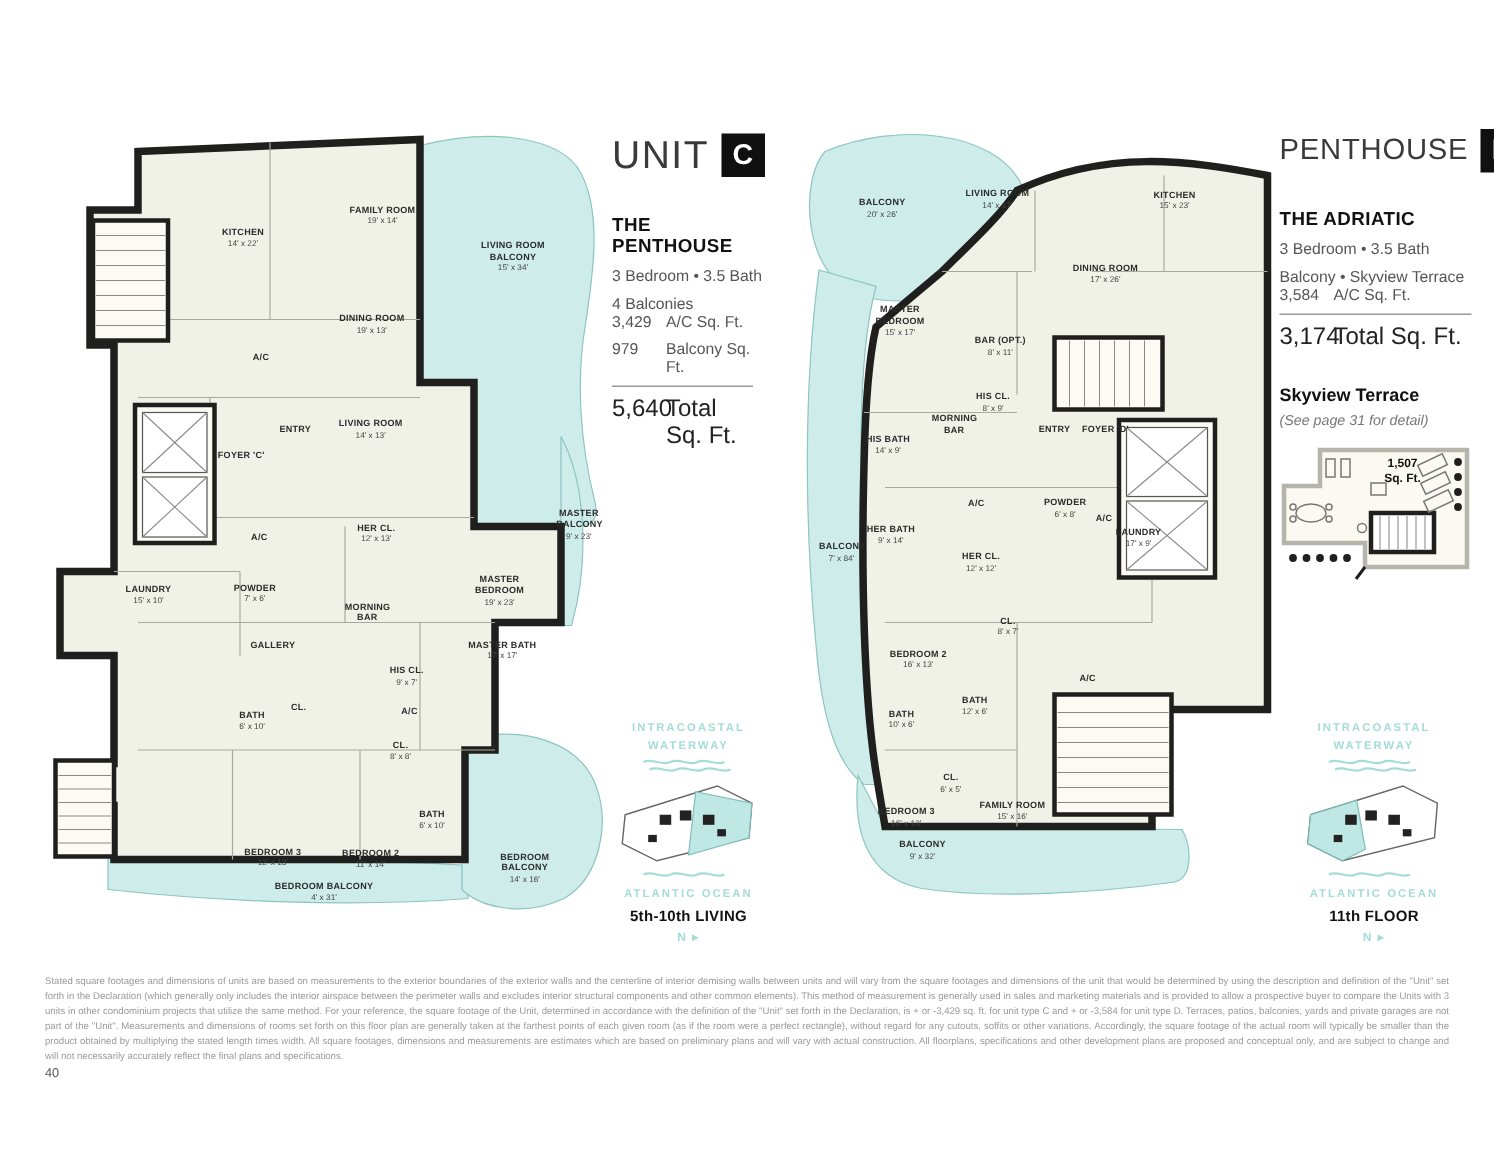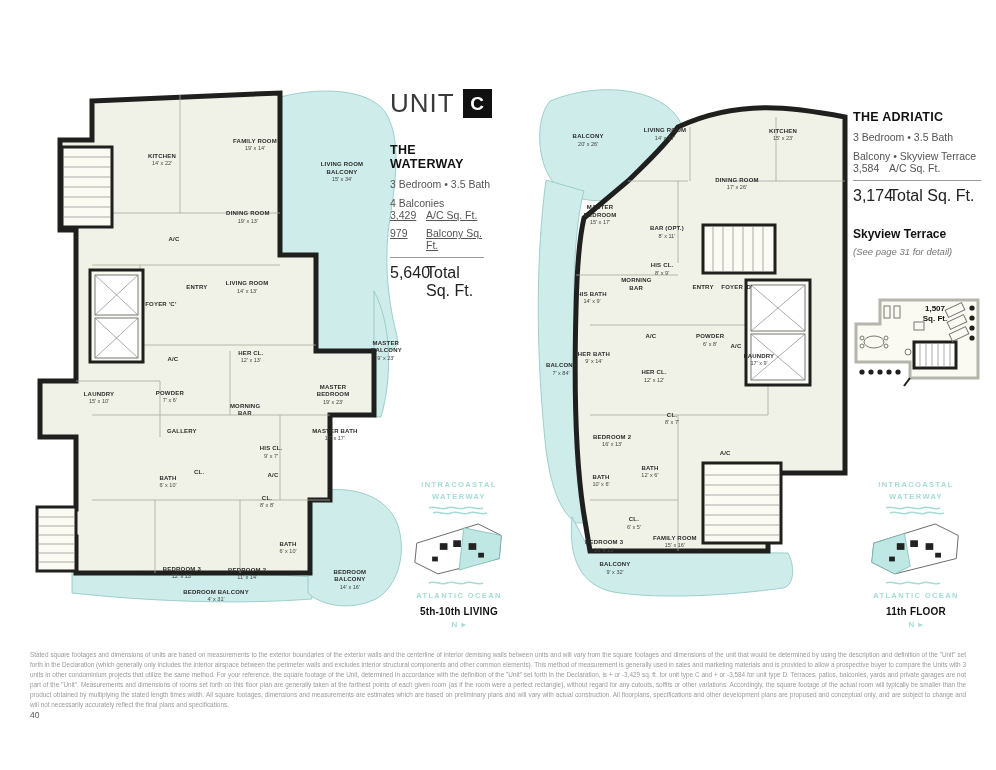--- a/index.html
+++ b/index.html
@@ -12,31 +12,31 @@
   .plan-d{left:528px;top:85px;width:320px;height:535px;}
   .rooms{position:absolute;inset:0;}
   .room{position:absolute;transform:translate(-50%,-50%);text-align:center;
         color:#2b2b2b;white-space:nowrap;line-height:1.25;}
   .room .rname{font-size:6px;font-weight:700;letter-spacing:.2px;}
   .room .rdims{font-size:5.5px;color:#444;}
   .room.wrap{white-space:normal;width:48px;}
   .room.narrow{white-space:normal;width:30px;}
   
   .panel{position:absolute;}
-  .panel-c{left:390px;top:88px;width:100px;}
+  .panel-c{left:408px;top:88px;width:100px;}
   .panel-d{left:853px;top:86px;width:142px;}
   .unit-title{display:flex;align-items:center;gap:8px;color:#3a3a3a;}
   .title-word{font-size:26px;letter-spacing:1px;font-weight:400;}
   .panel-d .title-word{font-size:19.5px;letter-spacing:.5px;}
   .letter-box{width:29px;height:29px;background:#101010;color:#fff;font-weight:700;
               font-size:19px;display:flex;align-items:center;justify-content:center;flex:0 0 auto;}
   .unit-name{font-weight:700;font-size:12.5px;color:#111;margin-top:24px;letter-spacing:.3px;}
   .spec{font-size:10.5px;color:#555;margin-top:7px;}
   .stats{font-size:10.5px;color:#555;}
-  .panel-c .stats{width:94px;text-decoration:underline;}
+  .panel-c .stats{width:94px;}
   .panel-d .stats{width:128px;}
   .stat-row{display:flex;margin-bottom:6px;}
   .stat-val{width:36px;flex:0 0 auto;}
   .total-row{display:flex;border-top:1px solid #999;padding-top:6px;margin-top:1px;}
   .terrace-head{font-weight:700;font-size:12px;color:#111;margin-top:22px;}
   .terrace-note{font-size:9.5px;font-style:italic;color:#777;margin-top:5px;}
   
   .terrace{position:absolute;left:850px;top:294px;width:140px;height:96px;}
   .terrace svg{position:absolute;left:0;top:0;}
   .terrace-area{position:absolute;left:62px;top:10px;width:46px;text-align:center;
@@ -423,21 +423,21 @@
           <div class="rdims">9' x 32'</div>
         </div>
       </div>
   </section>
 
   <section class="panel panel-c">
     <div class="unit-title">
       <span class="title-word">UNIT</span>
       <span class="letter-box">C</span>
     </div>
-    <div class="unit-name">THE WATERWAY</div>
+    <div class="unit-name">THE PENTHOUSE</div>
     <div class="spec">3 Bedroom  •  3.5 Bath</div>
     <div class="spec">4 Balconies</div>
     <div class="stats">
 
         <div class="stat-row">
           <span class="stat-val">3,429</span>
           <span>A/C Sq. Ft.</span>
         </div>
 
         <div class="stat-row">
@@ -445,20 +445,24 @@
           <span>Balcony Sq. Ft.</span>
         </div>
       </div>
     <div class="total-row panel-c-total" style="width:94px;">
       <span class="stat-val">5,640</span>
       <span>Total Sq. Ft.</span>
     </div>
   </section>
 
   <section class="panel panel-d">
+    <div class="unit-title">
+      <span class="title-word">PENTHOUSE</span>
+      <span class="letter-box">D</span>
+    </div>
     <div class="unit-name">THE ADRIATIC</div>
     <div class="spec">3 Bedroom  •  3.5 Bath</div>
     <div class="spec">Balcony • Skyview Terrace</div>
     <div class="stats">
 
         <div class="stat-row">
           <span class="stat-val">3,584</span>
           <span>A/C Sq. Ft.</span>
         </div>
 

